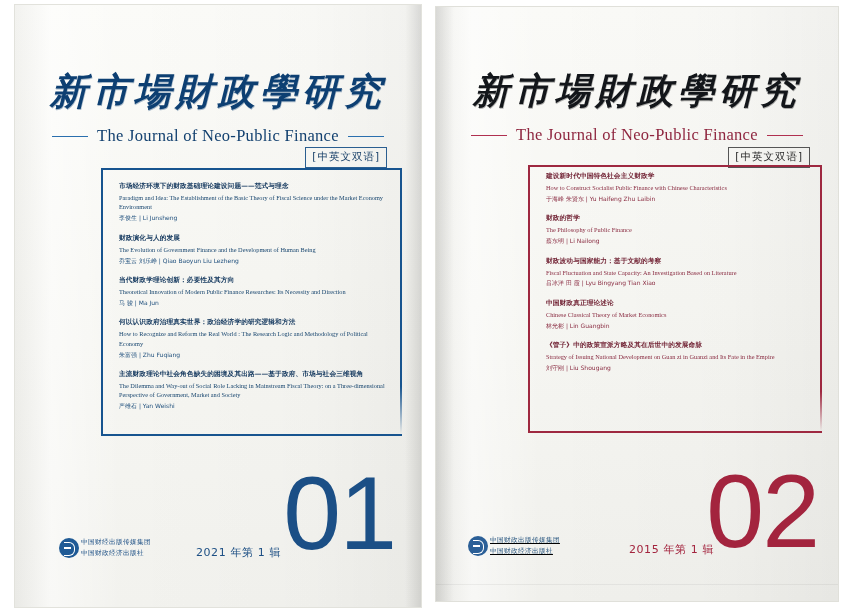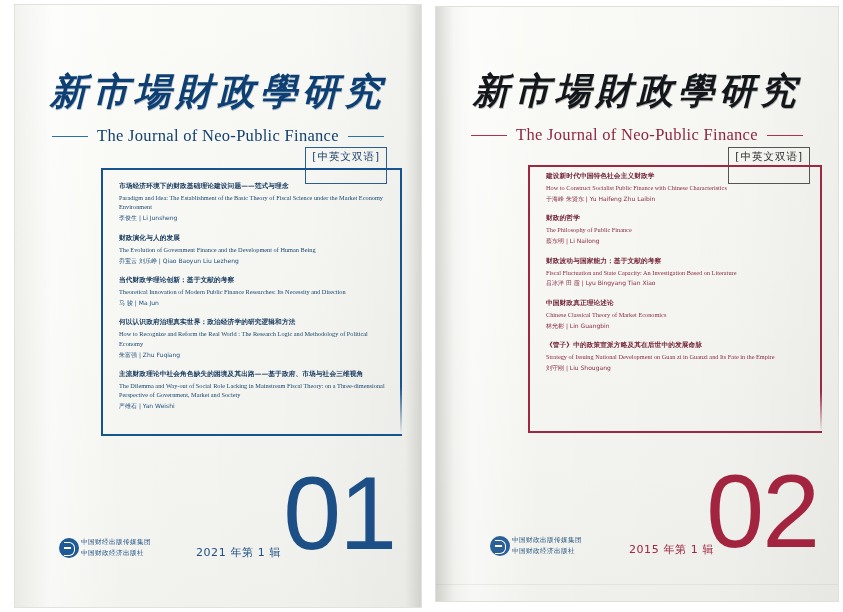--- a/index.html
+++ b/index.html
@@ -109,21 +109,21 @@
     font-size: 16.5px;
     letter-spacing: 0.3px;
     white-space: nowrap;
   }
   .cover-left .en-title { color: #12406f; }
   .cover-right .en-title { color: #8f2740; }
 
   .bilingual-tag {
     position: absolute;
     font-size: 10.5px;
-    padding: 2px 6px 19px 6px;
+    padding: 2px 6px 3px 6px;
     letter-spacing: 1px;
     font-family: "DejaVu Sans", sans-serif;
   }
   .cover-left .bilingual-tag {
     right: 34px;
     top: 142px;
     color: #173f68;
     border: 1px solid #2a5e90;
   }
   .cover-right .bilingual-tag {
@@ -251,21 +251,21 @@
   }
 
   
   .publisher {
     position: absolute;
     display: flex;
     align-items: center;
     gap: 2px;
   }
   .cover-left .publisher { left: 44px; bottom: 48px; }
-  .cover-right .publisher { left: 54px; bottom: 44px; }
+  .cover-right .publisher { left: 32px; bottom: 44px; text-decoration: underline; }
 
   .pub-logo {
     width: 20px;
     height: 20px;
     border-radius: 50%;
     position: relative;
     flex: 0 0 auto;
   }
   .cover-left .pub-logo { background: #1f5a95; }
   .cover-right .pub-logo { background: #2b5f97; }
@@ -328,21 +328,21 @@
         <div class="toc-cn">市场经济环境下的财政基础理论建设问题——范式与理念</div>
         <div class="toc-en">Paradigm and Idea: The Establishment of the Basic Theory of Fiscal Science under the Market Economy Environment</div>
         <div class="toc-authors">李俊生 | Li Junsheng</div>
       </div>
       <div class="toc-item">
         <div class="toc-cn">财政演化与人的发展</div>
         <div class="toc-en">The Evolution of Government Finance and the Development of Human Being</div>
         <div class="toc-authors">乔宝云  刘乐峥 | Qiao Baoyun  Liu Lezheng</div>
       </div>
       <div class="toc-item">
-        <div class="toc-cn">当代财政学理论创新：基于文献的考察</div>
+        <div class="toc-cn">当代财政学理论创新：必要性及其方向</div>
         <div class="toc-en">Theoretical Innovation of Modern Public Finance Researches: Its Necessity and Direction</div>
         <div class="toc-authors">马  骏 | Ma Jun</div>
       </div>
       <div class="toc-item">
         <div class="toc-cn">何以认识政府治理真实世界：政治经济学的研究逻辑和方法</div>
         <div class="toc-en">How to Recognize and Reform the Real World : The Research Logic and Methodology of Political Economy</div>
         <div class="toc-authors">朱富强 | Zhu Fuqiang</div>
       </div>
       <div class="toc-item">
         <div class="toc-cn">主流财政理论中社会角色缺失的困境及其出路——基于政府、市场与社会三维视角</div>

